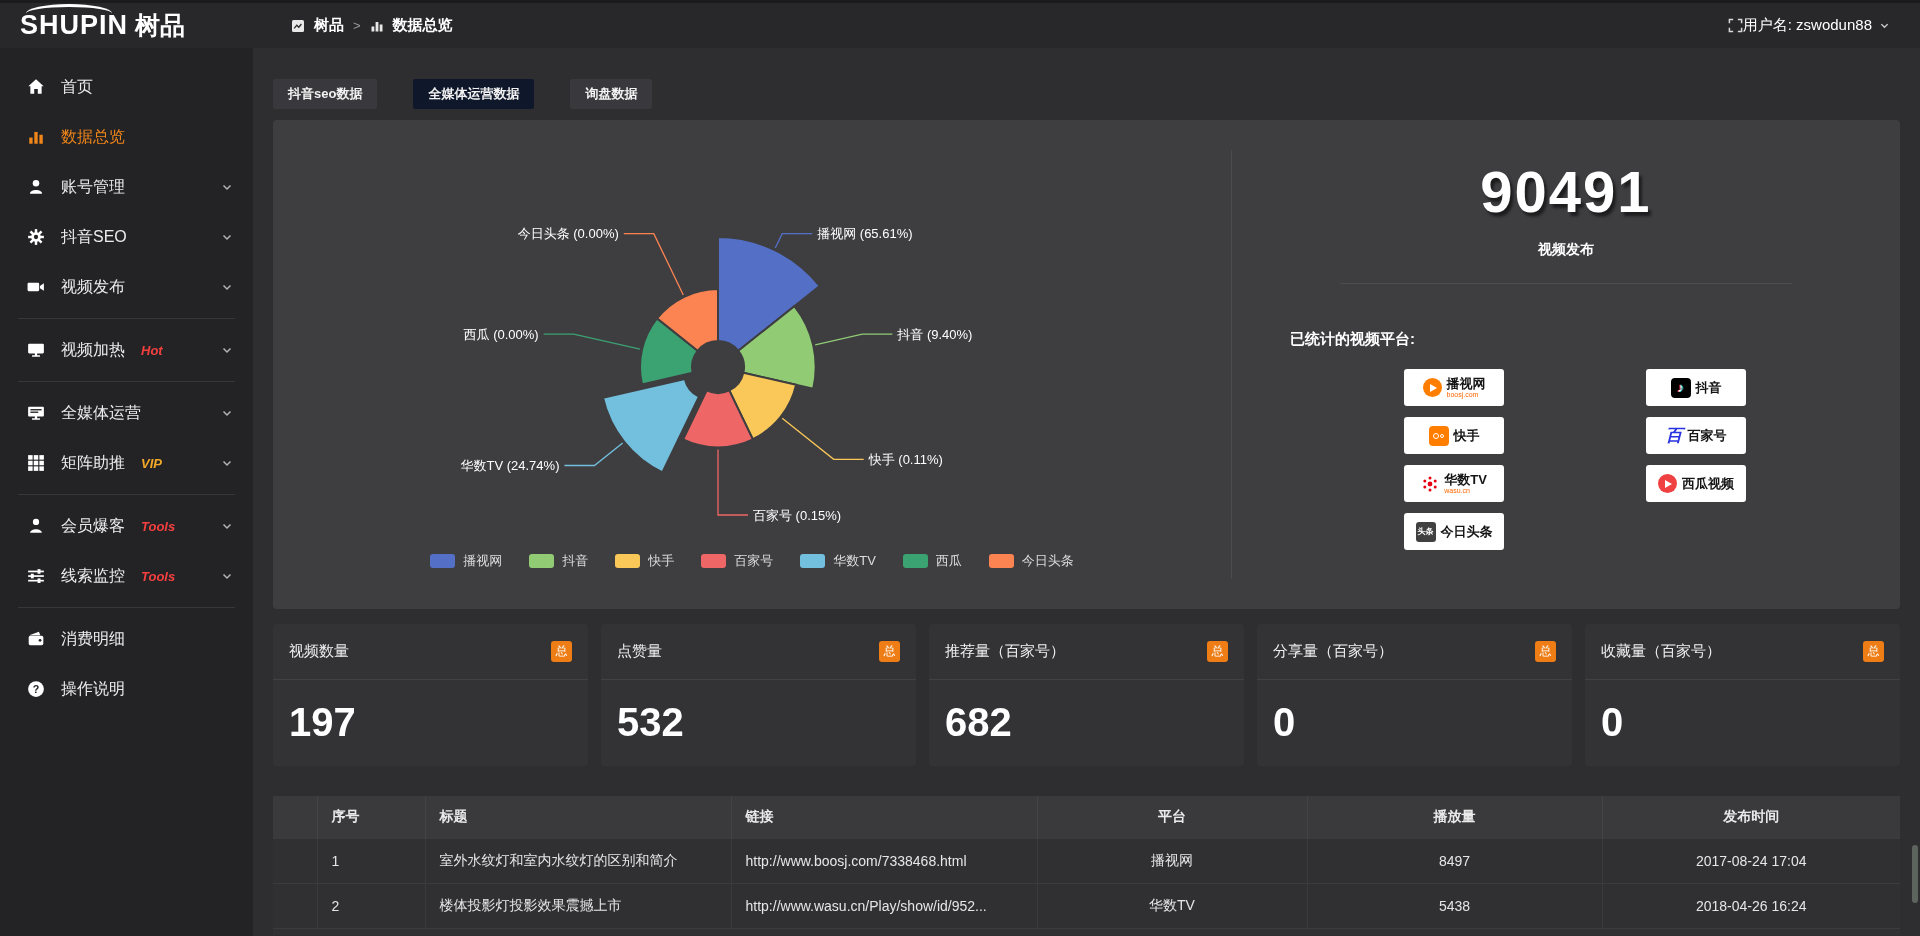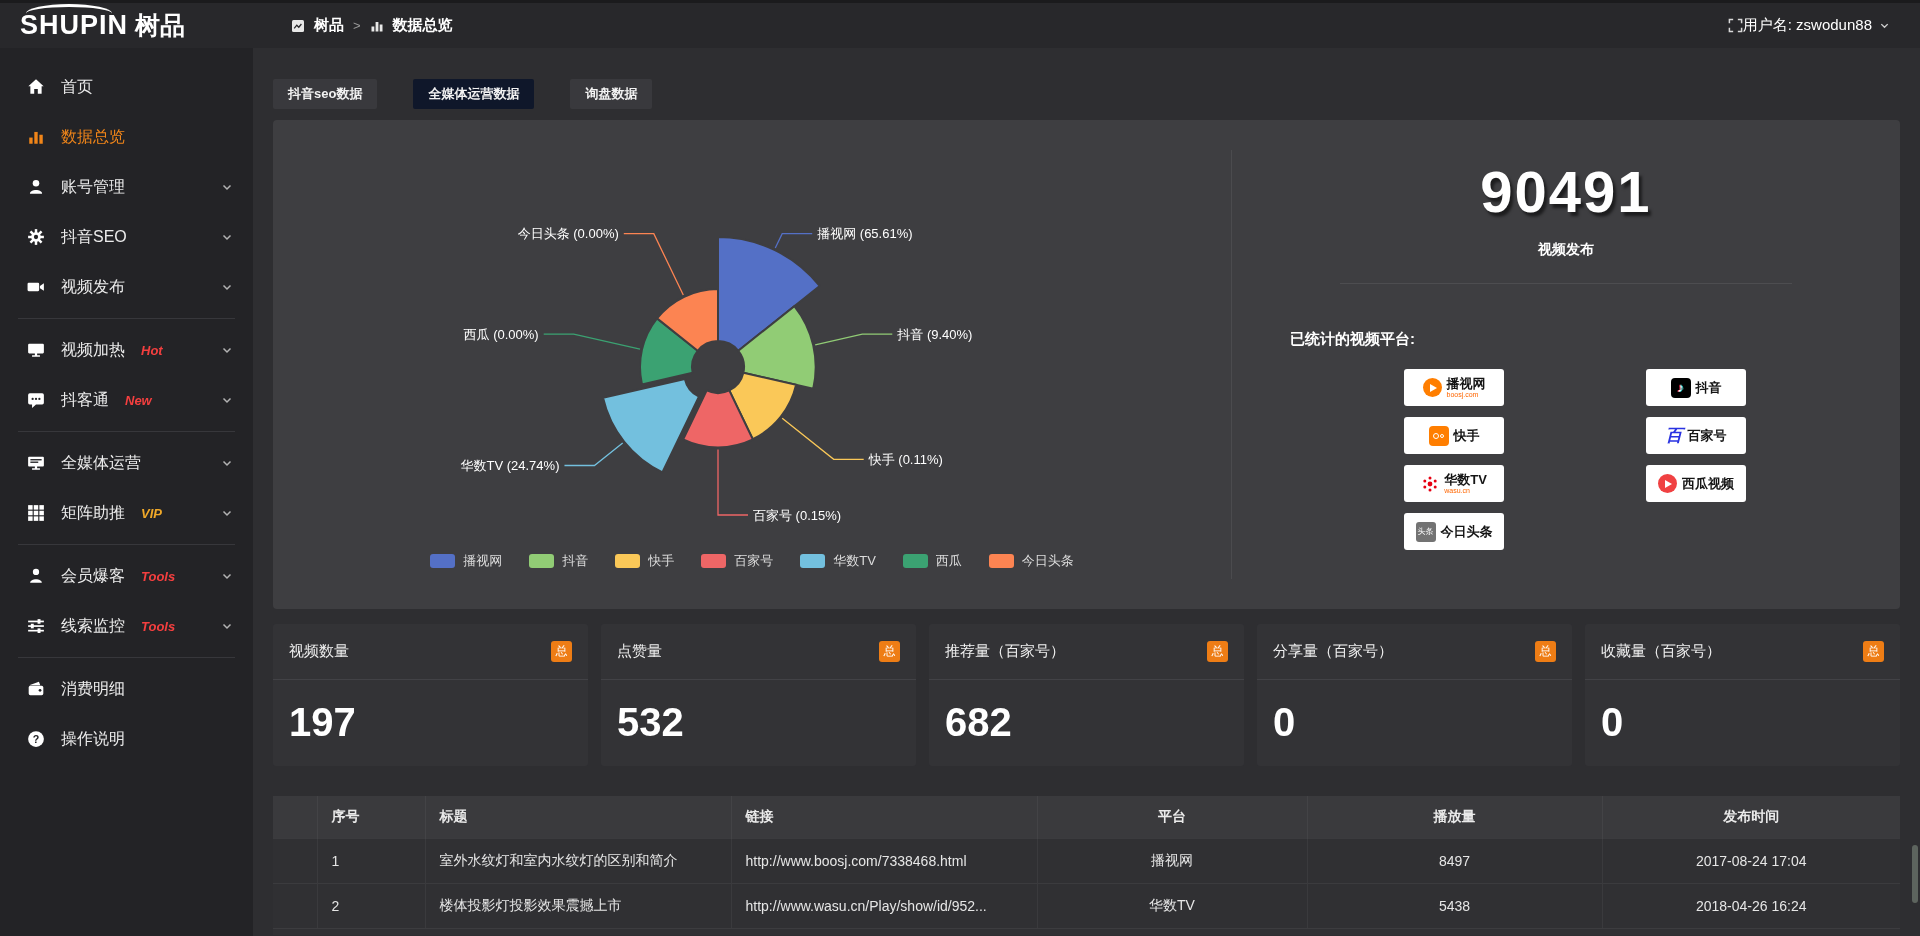--- a/index.html
+++ b/index.html
@@ -208,39 +208,20 @@
     </div>
     <div class="side-divider"></div>
     <div class="side-item">
       <span class="s-icon">
         <svg viewBox="0 0 16 16" fill="currentColor">
           <path d="M2 2.5h12a1 1 0 0 1 1 1V10a1 1 0 0 1-1 1H9v1.6h2.5V14h-7v-1.4H7V11H2a1 1 0 0 1-1-1V3.5a1 1 0 0 1 1-1Z"></path>
         </svg>
       </span>
       <span class="s-label">视频加热</span>
       <span class="side-tag" style="color:#f43f3f">Hot</span>
-      <span class="side-chev">
-        <svg viewBox="0 0 12 12" fill="none" stroke="currentColor" stroke-width="1.5">
-          <path d="M2.5 4.5 6 8l3.5-3.5"></path>
-        </svg>
-      </span>
-    </div>
-    <div class="side-item">
-      <span class="s-icon">
-        <svg viewBox="0 0 16 16">
-          <path fill="currentColor" d="M2.5 2h11A1.5 1.5 0 0 1 15 3.5v7a1.5 1.5 0 0 1-1.5 1.5H8l-3.5 3v-3h-2A1.5 1.5 0 0 1 1 10.5v-7A1.5 1.5 0 0 1 2.5 2Z"></path>
-          <g fill="#232326">
-            <circle cx="5" cy="7" r="1"></circle>
-            <circle cx="8" cy="7" r="1"></circle>
-            <circle cx="11" cy="7" r="1"></circle>
-          </g>
-        </svg>
-      </span>
-      <span class="s-label">抖客通</span>
-      <span class="side-tag" style="color:#f43f3f">New</span>
       <span class="side-chev">
         <svg viewBox="0 0 12 12" fill="none" stroke="currentColor" stroke-width="1.5">
           <path d="M2.5 4.5 6 8l3.5-3.5"></path>
         </svg>
       </span>
     </div>
     <div class="side-divider"></div>
     <div class="side-item">
       <span class="s-icon">
         <svg viewBox="0 0 16 16" fill="currentColor">
@@ -467,21 +448,21 @@
               <span style="width:19px;height:19px;border-radius:50%;background:#f04142;display:inline-flex;align-items:center;justify-content:center;flex:none">
                 <span style="width:0;height:0;border-left:7px solid #fff;border-top:4.5px solid transparent;border-bottom:4.5px solid transparent;margin-left:2px"></span>
               </span>
             </span>
             <span class="plat-txt">
               <span class="plat-name">西瓜视频</span>
             </span>
           </div>
           <div class="plat-badge">
             <span style="display:inline-flex">
-              <span style="width:20px;height:20px;border-radius:3px;background:#737373;color:#fff;font-size:8px;font-weight:normal;display:inline-flex;align-items:center;justify-content:center;line-height:1;flex:none">头条</span>
+              <span style="width:20px;height:20px;border-radius:3px;background:#404040;color:#fff;font-size:8px;font-weight:bold;display:inline-flex;align-items:center;justify-content:center;line-height:1;flex:none">头条</span>
             </span>
             <span class="plat-txt">
               <span class="plat-name">今日头条</span>
             </span>
           </div>
         </div>
     </div>
   </div>
 
   <div class="stat-row" id="statRow">

